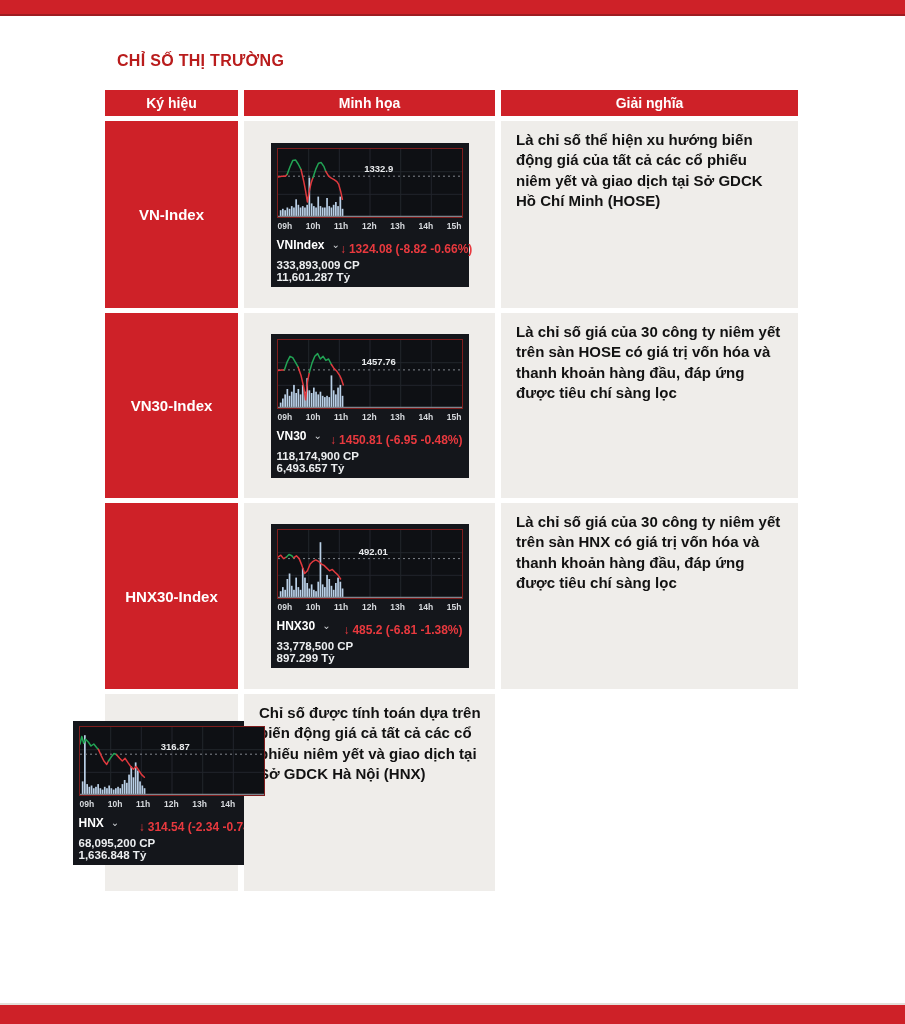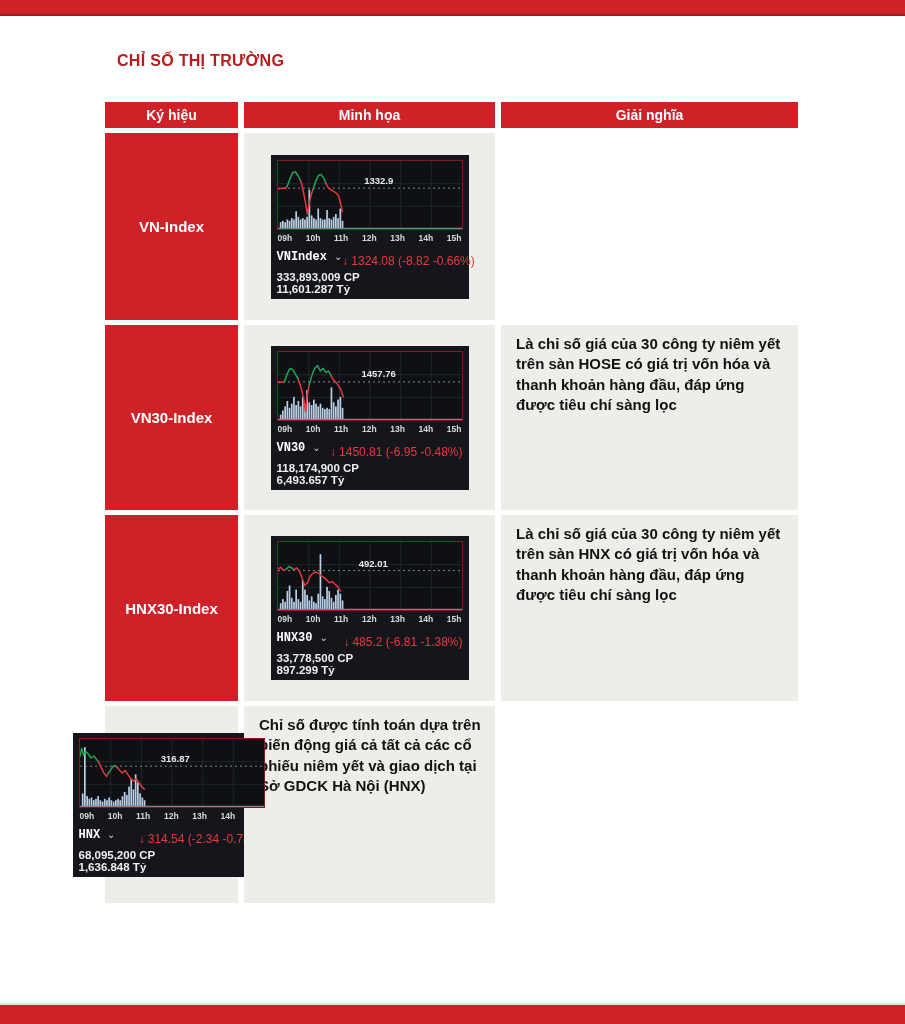--- a/index.html
+++ b/index.html
@@ -4,21 +4,21 @@
 <style>
   html,body{margin:0;padding:0;background:#ffffff;}
   .page{position:relative;width:905px;height:1024px;background:#ffffff;overflow:hidden;
         font-family:"Liberation Sans", sans-serif;}
   .topbar{position:absolute;top:0;left:0;width:905px;height:14px;background:#ce2128;
           border-bottom:2px solid #9e1c22;}
   .bottombar{position:absolute;bottom:0;left:0;width:905px;height:19px;background:#ce2128;
           border-top:2px solid #e3dfda;}
   .title{position:absolute;left:117px;top:52px;margin:0;font-size:16px;font-weight:bold;
          color:#b91c1c;letter-spacing:.3px;}
-  .market-table{position:absolute;left:105px;top:102px;width:693px;}
+  .market-table{position:absolute;left:105px;top:90px;width:693px;}
   .thead,.trow{display:grid;grid-template-columns:133px 251px 297px;column-gap:6px;margin-bottom:5px;}
   .th{height:26px;background:#ce2128;color:#ffffff;font-weight:bold;font-size:14px;
       display:flex;align-items:center;justify-content:center;}
   #rows .trow:nth-child(1){height:187px;}
   #rows .trow:nth-child(2){height:185px;}
   #rows .trow:nth-child(3){height:186px;}
   #rows .trow:nth-child(4){height:197px;}
   .cell{height:100%;box-sizing:border-box;}
   .symbol-cell{background:#ce2128;color:#ffffff;display:flex;align-items:center;
       justify-content:center;font-weight:bold;font-size:15px;}
@@ -28,23 +28,23 @@
   .desc-cell p{margin:0;}
   .chart-card{width:198px;background:#14161b;padding:5px 6px 4px 6px;box-sizing:border-box;}
   .plot{position:relative;height:70px;background:#0e1014;border:1px solid #7f1d1d;box-sizing:border-box;}
   .plot svg{display:block;}
   .ref-label{position:absolute;transform:translateX(-50%);color:#e8eaec;font-size:9.5px;
       font-weight:bold;white-space:nowrap;}
   .xticks{display:flex;justify-content:space-between;color:#d6d9dd;font-size:8.5px;
       font-weight:bold;padding:3px 1px 1px 1px;}
   .info-row{display:flex;align-items:center;justify-content:space-between;margin-top:2px;}
   .ticker-group{display:flex;align-items:center;cursor:pointer;}
-  .ticker{color:#ffffff;font-weight:bold;font-size:12px;font-family:Liberation Mono, monospace;}
+  .ticker{color:#ffffff;font-weight:bold;font-size:12px;}
   .chev{color:#cfd2d6;font-size:10px;margin-left:7px;line-height:1;}
-  .change{color:#e8393e;font-weight:normal;font-size:12px;white-space:nowrap;margin-top:8px;}
+  .change{color:#e8393e;font-weight:bold;font-size:12px;white-space:nowrap;margin-top:8px;}
   .arrow{margin-right:3px;}
   .vol-row{display:flex;justify-content:space-between;color:#eceef0;font-size:11.5px;
       font-weight:bold;margin-top:3px;padding-right:14px;flex-direction:column;}
 </style>
 </head>
 <body>
 
 <div class="page">
   <div class="topbar"></div>
 
@@ -128,20 +128,23 @@
           <span class="change">
             <span class="arrow">↓</span><span>1324.08 (-8.82 -0.66%)</span>
           </span>
         </div>
         <div class="vol-row">
           <span>333,893,009 CP</span>
           <span>11,601.287 Tỷ</span>
         </div>
       </div>
     </div>
+    <div class="cell desc-cell">
+      <p>Là chỉ số thể hiện xu hướng biến động giá của tất cả các cổ phiếu niêm yết và giao dịch tại Sở GDCK Hồ Chí Minh (HOSE)</p>
+    </div>
   </div>
         <div class="trow">
     <div class="cell symbol-cell">
       <span>VN30-Index</span>
     </div>
     <div class="cell chart-cell">
       <div class="chart-card">
         <div class="plot">
           <svg viewBox="0 0 184 68" width="184" height="68">
                   <line x1="30.7" y1="0" x2="30.7" y2="68" stroke="#22252c" stroke-width="1"></line>

